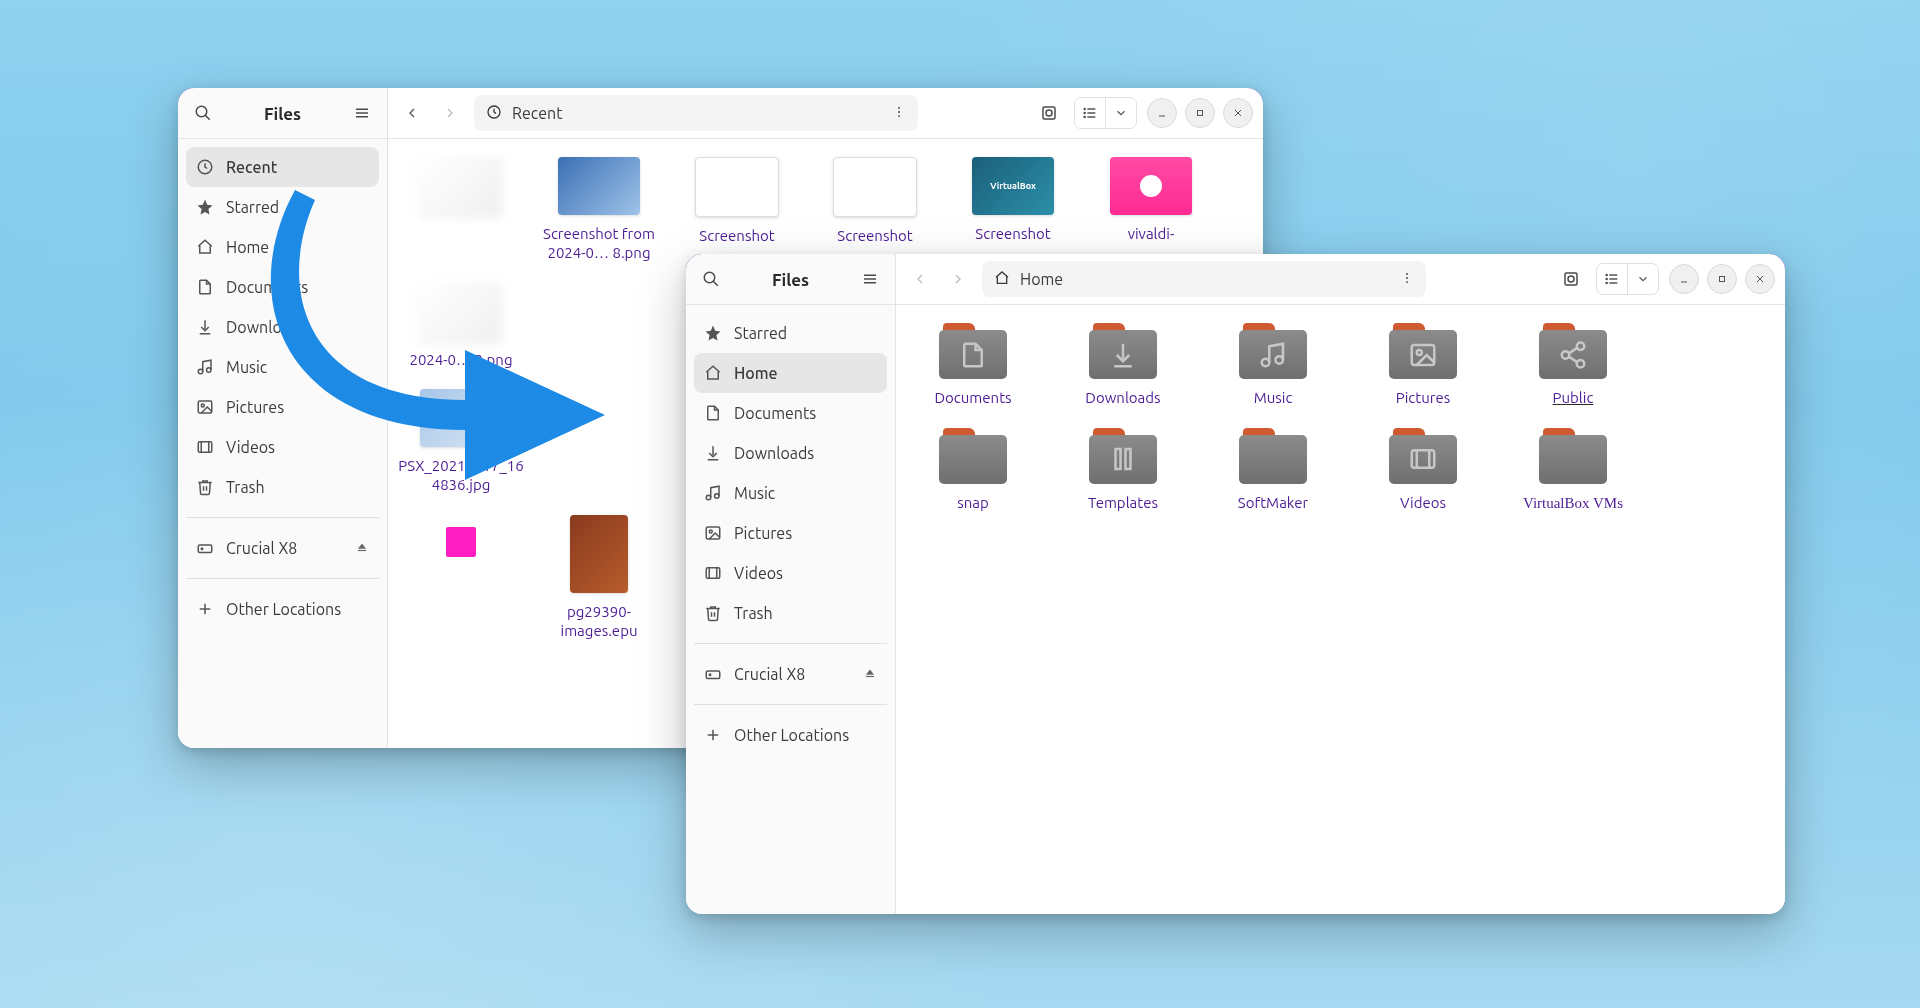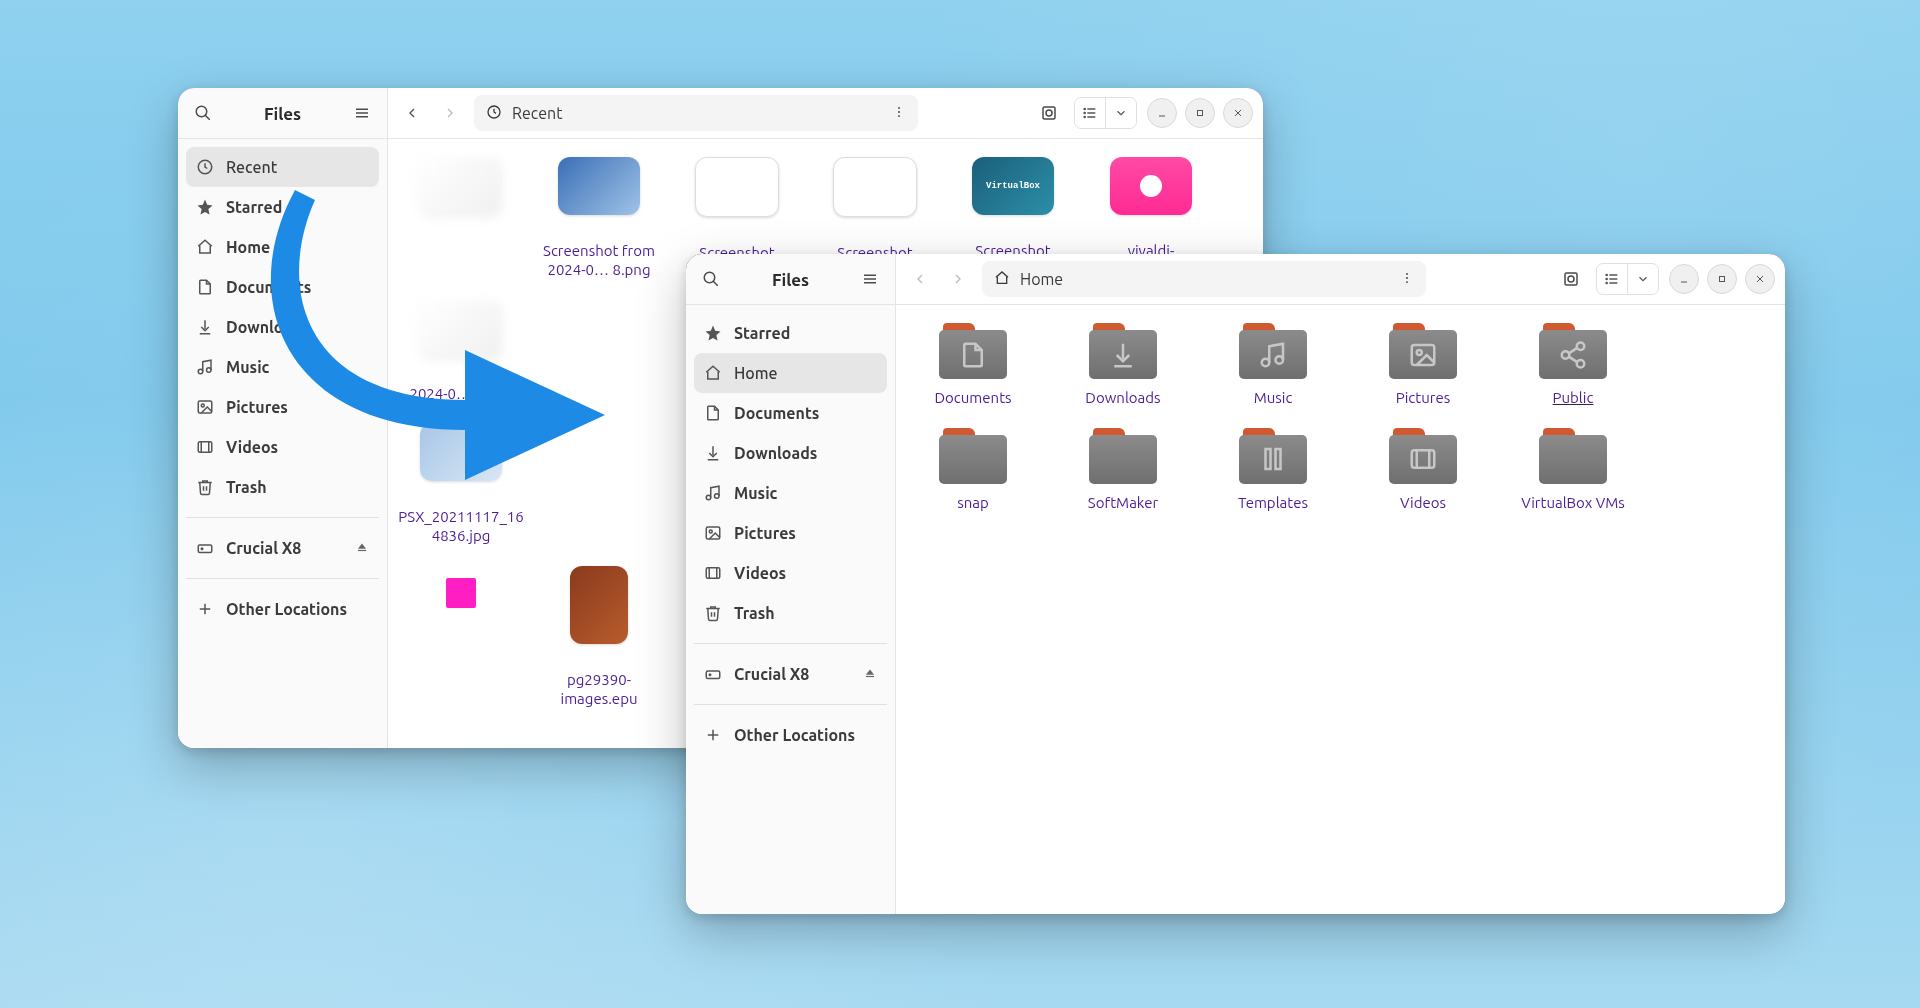--- a/index.html
+++ b/index.html
@@ -19,30 +19,30 @@
   .pathbar{flex:0 0 auto;min-width:420px;height:36px;background:#f4f4f4;border-radius:8px;display:flex;align-items:center;padding:0 12px;gap:10px;color:#3a3a3a;font-size:16px;}
   .pathbar .pspacer{flex:1;}
   .wctrls{display:flex;gap:8px;align-items:center;}
   .wctl{width:28px;height:28px;border-radius:50%;background:#f0f0f0;border:1px solid #d8d8d8;display:flex;align-items:center;justify-content:center;color:#555;}
   .wctl svg{width:12px;height:12px;}
   .viewgrp{display:flex;align-items:center;border:1px solid #e0e0e0;border-radius:7px;overflow:hidden;height:30px;}
   .viewgrp .seg{width:30px;height:100%;display:flex;align-items:center;justify-content:center;color:#555;}
   .viewgrp .seg+.seg{border-left:1px solid #e0e0e0;}
   .body{flex:1;display:flex;overflow:hidden;}
   .sidebar{width:210px;background:#fafafa;border-right:1px solid #e4e4e4;padding:8px;box-sizing:border-box;display:flex;flex-direction:column;}
-  .sitem{display:flex;align-items:center;gap:12px;height:40px;padding:0 10px;border-radius:8px;color:#3b3b3b;font-size:16px;cursor:pointer;font-weight:bold;}
+  .sitem{display:flex;align-items:center;gap:12px;height:40px;padding:0 10px;border-radius:8px;color:#3b3b3b;font-size:16px;cursor:pointer;}
   .sitem.active{background:#e6e6e6;font-weight:500;}
   .sitem .sicon{width:18px;height:18px;color:#555;flex:0 0 18px;}
   .sitem .sicon svg{width:18px;height:18px;}
   .sep{height:1px;background:#e0e0e0;margin:10px 0;}
   .eject{margin-left:auto;color:#666;}
   .content{flex:1;background:#fff;overflow:hidden;padding:18px 4px 0 4px;}
   .grid{display:flex;flex-wrap:wrap;align-content:flex-start;}
   .cell{width:138px;display:flex;flex-direction:column;align-items:center;margin-bottom:20px;}
-  .thumb{width:82px;height:58px;border-radius:12px;margin-bottom:27px;background:#eaeaea;box-shadow:0 1px 3px rgba(0,0,0,.15);position:relative;overflow:hidden;font-family:Liberation Mono, monospace;}
+  .thumb{width:82px;height:58px;border-radius:4px;margin-bottom:10px;background:#eaeaea;box-shadow:0 1px 3px rgba(0,0,0,.15);position:relative;overflow:hidden;}
   .thumb.book{width:58px;height:78px;}
   .fname{font-size:15px;color:#4c1d95;text-align:center;line-height:1.25;max-width:130px;word-break:break-word;}
   .folder{width:68px;height:56px;position:relative;margin-bottom:10px;}
   .folder .tab{position:absolute;top:0;left:4px;width:32px;height:12px;border-radius:4px 6px 0 0;}
   .folder .bod{position:absolute;top:7px;left:0;right:0;bottom:0;border-radius:5px;}
   .folder.grey .tab{background:#cf5a32;}
   .folder.grey .bod{background:linear-gradient(180deg,#8b8b8b,#6f6f6f);}
   .folder .fовerlay,.folder .ficon{position:absolute;inset:0;top:7px;display:flex;align-items:center;justify-content:center;color:#c7c7c7;}
   .folder .ficon svg{width:30px;height:30px;stroke:#c7c7c7;}
   .desktop-thumb{width:68px;height:56px;border-radius:5px;background:linear-gradient(135deg,#c4456a 0%,#d86840 50%,#e38a3b 100%);margin-bottom:10px;}
@@ -553,51 +553,51 @@
               <div class="folder grey">
                 <div class="tab"></div>
                 <div class="bod"></div>
               </div>
               <div class="fname">snap</div>
             </div>
             <div class="cell" style="width: 146px;">
               <div class="folder grey">
                 <div class="tab"></div>
                 <div class="bod"></div>
-              </div>
-              <div class="fname">SoftMaker</div>
-            </div>
-            <div class="cell" style="width: 146px;">
-              <div class="folder grey">
-                <div class="tab"></div>
-                <div class="bod"></div>
                 <div class="ficon">
                   <svg viewBox="0 0 24 24" fill="none" stroke="currentColor" stroke-width="2">
                     <rect x="6" y="4" width="4" height="16"></rect>
                     <rect x="14" y="4" width="4" height="16"></rect>
                   </svg>
                 </div>
               </div>
               <div class="fname">Templates</div>
+            </div>
+            <div class="cell" style="width: 146px;">
+              <div class="folder grey">
+                <div class="tab"></div>
+                <div class="bod"></div>
+              </div>
+              <div class="fname">SoftMaker</div>
             </div>
             <div class="cell" style="width: 146px;">
               <div class="folder grey">
                 <div class="tab"></div>
                 <div class="bod"></div>
                 <div class="ficon">
                   <svg viewBox="0 0 24 24" fill="none" stroke="currentColor" stroke-width="2">
                     <rect x="3" y="5" width="18" height="14" rx="2"></rect>
                     <line x1="7" y1="5" x2="7" y2="19"></line>
                     <line x1="17" y1="5" x2="17" y2="19"></line>
                   </svg>
                 </div>
               </div>
               <div class="fname">Videos</div>
             </div>
-            <div class="cell" style="width: 146px;">
+            <div class="cell" style="width: 146px; font-family: Liberation Serif, serif;">
               <div class="folder grey">
                 <div class="tab"></div>
                 <div class="bod"></div>
               </div>
               <div class="fname">VirtualBox VMs</div>
             </div>
           </div>
       </div>
     </div>
   </div>

